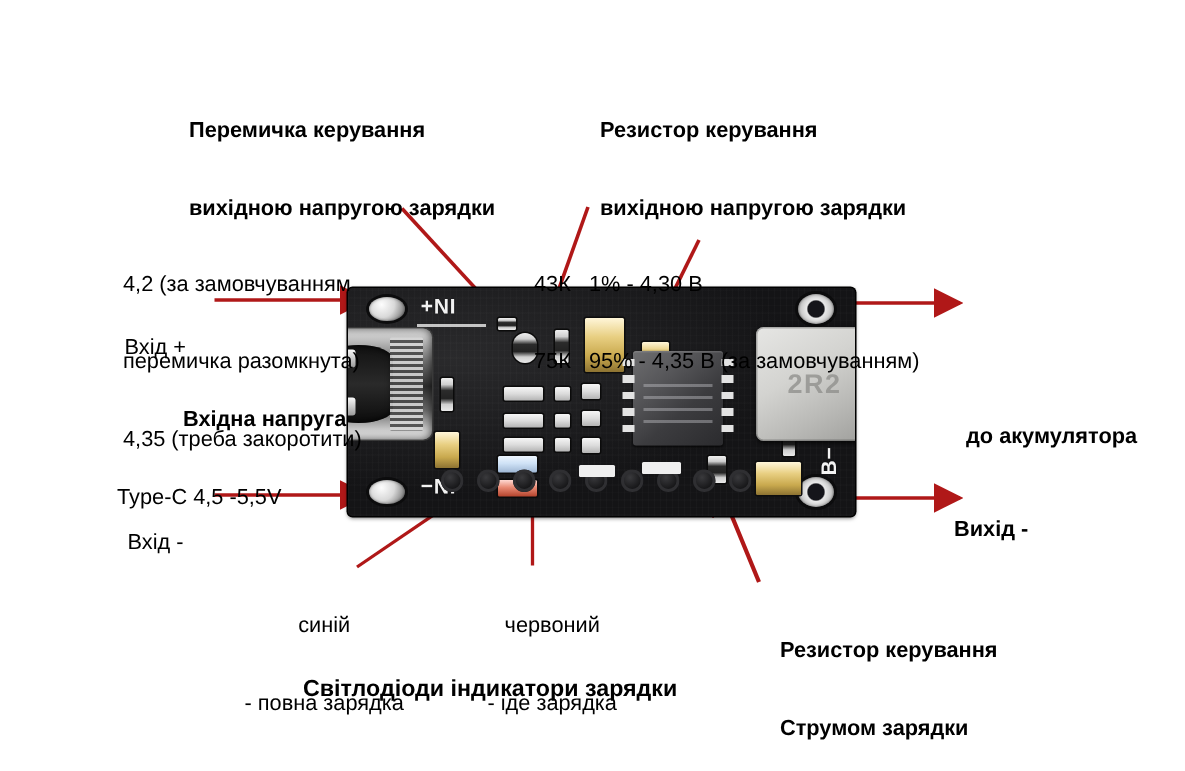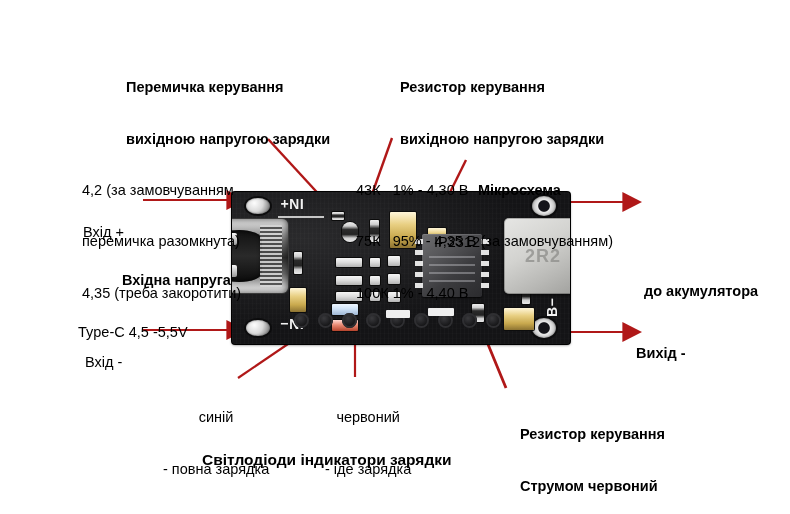--- a/index.html
+++ b/index.html
@@ -243,27 +243,22 @@
     <div class="ln">4,2 (за замовчуванням</div>
     <div class="ln">перемичка разомкнута)</div>
     <div class="ln">4,35 (треба закоротити)</div>
   </div>
 
   <div class="ann f15" style="left:356px;top:45px;">
     <div class="hd">Резистор керування</div>
     <div class="hd">вихідною напругою зарядки</div>
     <div class="ln">43К   1% - 4,30 В</div>
     <div class="ln">75К   95% - 4,35 В (за замовчуванням)</div>
-    <div class="ln">100К 1% - 4,40 В</div>
-  </div>
-
-  <div class="ann f15" style="left:434px;top:148px;">
-    <div class="hd">Мікросхема</div>
-    <div class="ln">IP2312</div>
-  </div>
+  </div>
+
 
   <div class="ann f15" style="left:83px;top:190px;">
     <div class="ln">Вхід +</div>
   </div>
 
   <div class="ann f15" style="left:78px;top:238px;">
     <div class="hd">Вхідна напруга</div>
     <div class="ln">Type-C 4,5 -5,5V</div>
   </div>
 
@@ -289,20 +284,20 @@
     <div class="ln">червоний</div>
     <div class="ln">- іде зарядка</div>
   </div>
 
   <div class="ann f16" style="left:158px;top:414px;">
     <div class="hd">Світлодіоди індикатори зарядки</div>
   </div>
 
   <div class="ann f15" style="left:476px;top:392px;">
     <div class="hd">Резистор керування</div>
-    <div class="hd">Струмом червоний</div>
+    <div class="hd">Струмом зарядки</div>
     
     
     
     
   </div>
 
 </div>
 
 </body></html>

